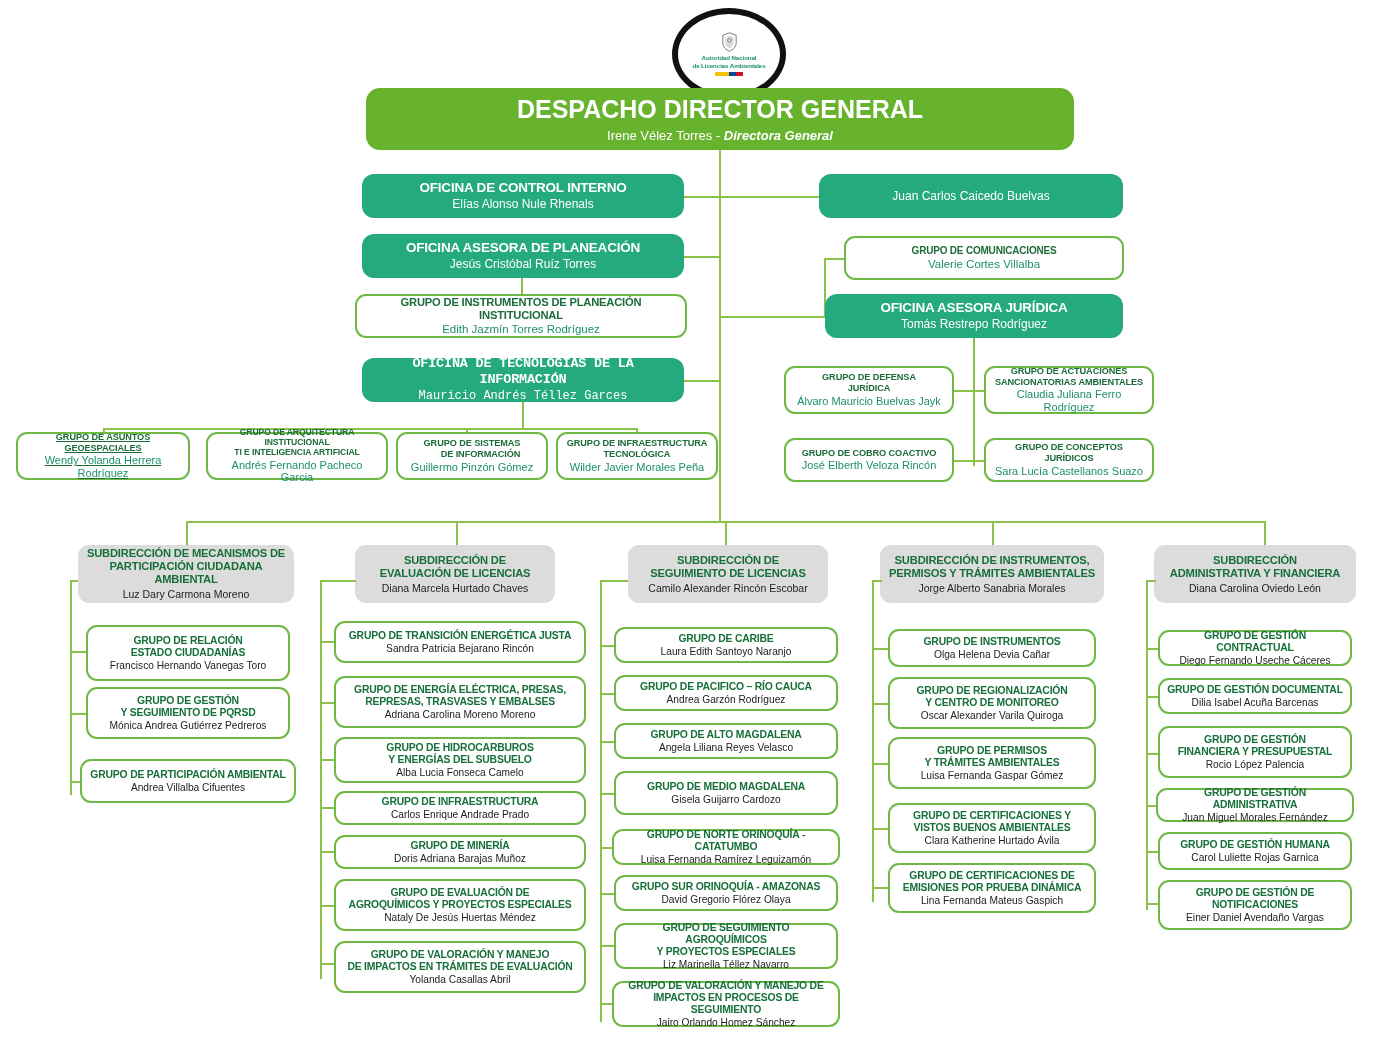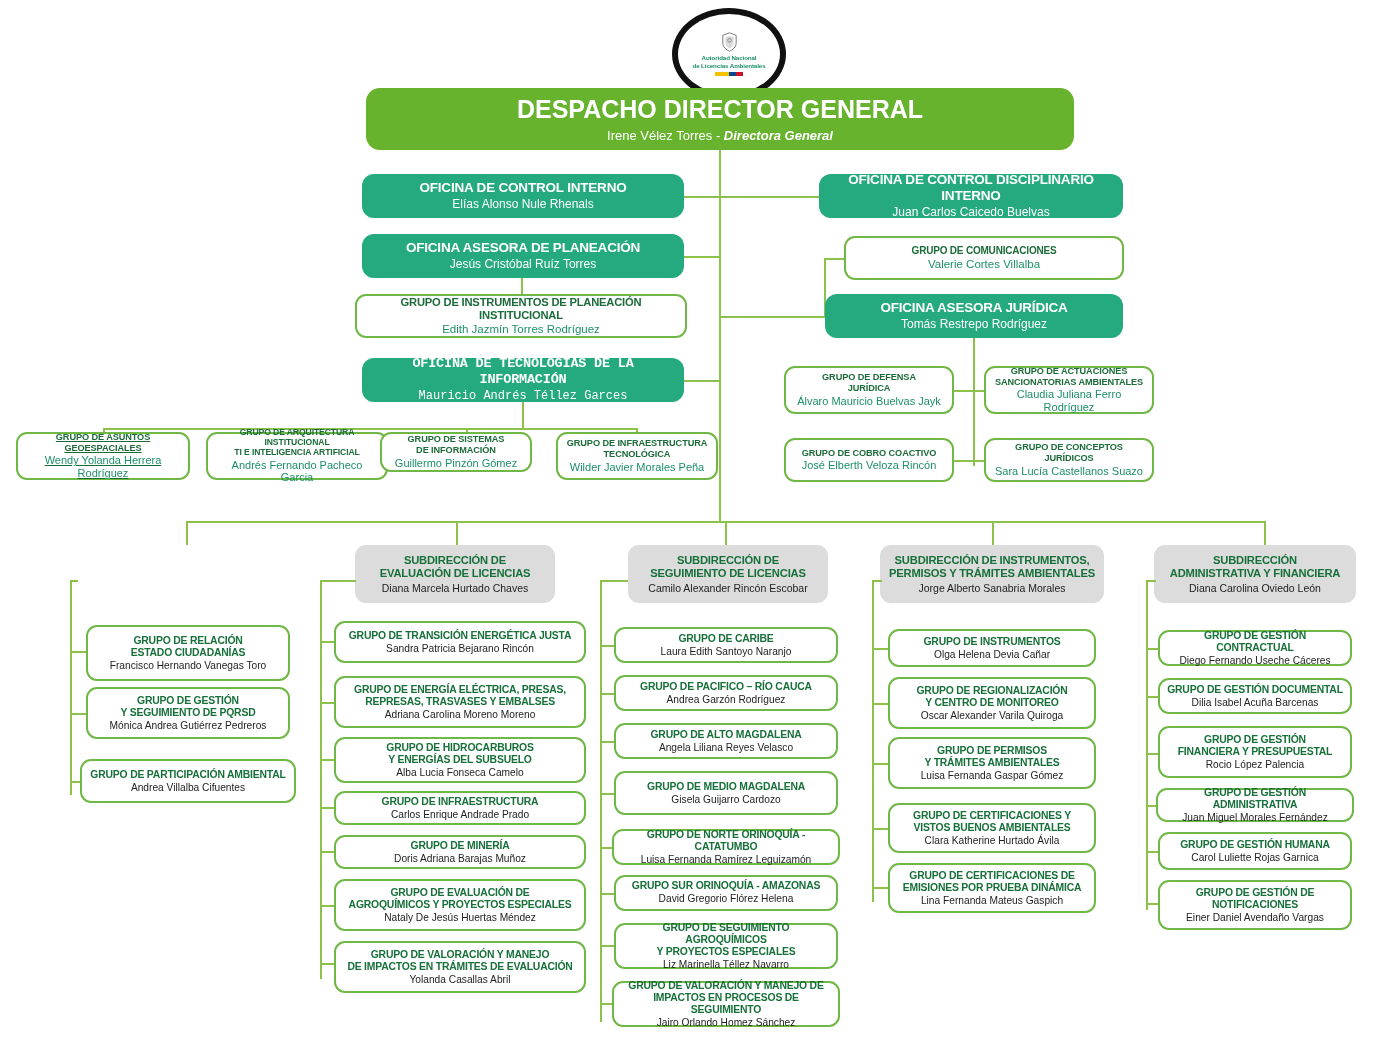--- a/index.html
+++ b/index.html
@@ -143,21 +143,20 @@
   <div class="ln h" style="left:824px; top:258px; width:20px;"></div>
 
   <div class="ln v" style="left:521px; top:278px; height:16px;"></div>
 
   <div class="box office" style="left:362px; top:174px; width:322px; height:44px;">
     <div class="t">OFICINA DE CONTROL INTERNO</div>
     <div class="n">Elías Alonso Nule Rhenals</div>
   </div>
 
   <div class="box office" style="left:819px; top:174px; width:304px; height:44px;">
-    <div class="t">OFICINA DE CONTROL DISCIPLINARIO INTERNO</div>
     <div class="n">Juan Carlos Caicedo Buelvas</div>
   </div>
 
   <div class="box office" style="left:362px; top:234px; width:322px; height:44px;">
     <div class="t">OFICINA ASESORA DE PLANEACIÓN</div>
     <div class="n">Jesús Cristóbal Ruíz Torres</div>
   </div>
 
   <div class="box grp" style="left:844px; top:236px; width:280px; height:44px;">
     <div class="t" style="font-size:10px;">GRUPO DE COMUNICACIONES</div>
@@ -212,38 +211,43 @@
   <div class="box grp sm" style="left:16px; top:432px; width:174px; height:48px;text-decoration:underline;">
     <div class="t" style="white-space:pre-line;">GRUPO DE ASUNTOS
 GEOESPACIALES</div>
     <div class="n">Wendy Yolanda Herrera Rodríguez</div>
   </div>
   <div class="box grp sm" style="left:206px; top:432px; width:182px; height:48px;">
     <div class="t" style="white-space:pre-line; font-size:8.6px;">GRUPO DE ARQUITECTURA INSTITUCIONAL
 TI E INTELIGENCIA ARTIFICIAL</div>
     <div class="n">Andrés Fernando Pacheco Garcia</div>
   </div>
-  <div class="box grp sm" style="left:380px; top:432px; width:152px; height:40px;">
+  <div class="box grp sm" style="left:396px; top:432px; width:152px; height:48px;text-align:right;">
     <div class="t" style="white-space:pre-line;">GRUPO DE SISTEMAS
 DE INFORMACIÓN</div>
     <div class="n">Guillermo Pinzón Gómez</div>
   </div>
   <div class="box grp sm" style="left:556px; top:432px; width:162px; height:48px;">
     <div class="t" style="white-space:pre-line;">GRUPO DE INFRAESTRUCTURA
 TECNOLÓGICA</div>
     <div class="n">Wilder Javier Morales Peña</div>
   </div>
 
   <div class="ln h" style="left:186px; top:521px; width:1080px;"></div>
   <div class="ln v" style="left:186px; top:521px; height:24px;"></div>
   <div class="ln v" style="left:456px; top:521px; height:24px;"></div>
   <div class="ln v" style="left:725px; top:521px; height:24px;"></div>
   <div class="ln v" style="left:992px; top:521px; height:24px;"></div>
   <div class="ln v" style="left:1264px; top:521px; height:24px;"></div>
 
+  <div class="box sub" style="left:78px; top:545px; width:216px; height:58px;">
+    <div class="t" style="white-space:pre-line;">SUBDIRECCIÓN DE MECANISMOS DE
+PARTICIPACIÓN CIUDADANA AMBIENTAL</div>
+    <div class="n">Luz Dary Carmona Moreno</div>
+  </div>
   <div class="ln v" style="left:70px; top:580px; height:215px;"></div>
   <div class="ln h" style="left:70px; top:580px; width:8px;"></div>
   <div class="ln h" style="left:70px; top:651px; width:16px;"></div>
   <div class="ln h" style="left:70px; top:713px; width:16px;"></div>
   <div class="ln h" style="left:70px; top:781px; width:16px;"></div>
 
   <div class="box grp cg" style="left:86px; top:625px; width:204px; height:56px;">
     <div class="t" style="white-space:pre-line;">GRUPO DE RELACIÓN
 ESTADO CIUDADANÍAS</div>
     <div class="n">Francisco Hernando Vanegas Toro</div>
@@ -335,23 +339,23 @@
     <div class="n">Angela Liliana Reyes Velasco</div>
   </div>
   <div class="box grp cg" style="left:614px; top:771px; width:224px; height:44px;">
     <div class="t" style="white-space:pre-line;">GRUPO DE MEDIO MAGDALENA</div>
     <div class="n">Gisela Guijarro Cardozo</div>
   </div>
   <div class="box grp cg" style="left:612px; top:829px; width:228px; height:36px;">
     <div class="t" style="white-space:pre-line;">GRUPO DE NORTE ORINOQUÍA - CATATUMBO</div>
     <div class="n">Luisa Fernanda Ramírez Leguizamón</div>
   </div>
-  <div class="box grp cg" style="left:614px; top:875px; width:224px; height:36px;justify-content:flex-end;">
+  <div class="box grp cg" style="left:614px; top:875px; width:224px; height:36px;">
     <div class="t" style="white-space:pre-line;">GRUPO SUR ORINOQUÍA - AMAZONAS</div>
-    <div class="n">David Gregorio Flórez Helena</div>
+    <div class="n">David Gregorio Flórez Olaya</div>
   </div>
   <div class="box grp cg" style="left:614px; top:923px; width:224px; height:46px;">
     <div class="t" style="white-space:pre-line;">GRUPO DE SEGUIMIENTO AGROQUÍMICOS
 Y PROYECTOS ESPECIALES</div>
     <div class="n">Liz Marinella Téllez Navarro</div>
   </div>
   <div class="box grp cg" style="left:612px; top:981px; width:228px; height:46px;">
     <div class="t" style="white-space:pre-line;">GRUPO DE VALORACIÓN Y MANEJO DE
 IMPACTOS EN PROCESOS DE SEGUIMIENTO</div>
     <div class="n">Jairo Orlando Homez Sánchez</div>

